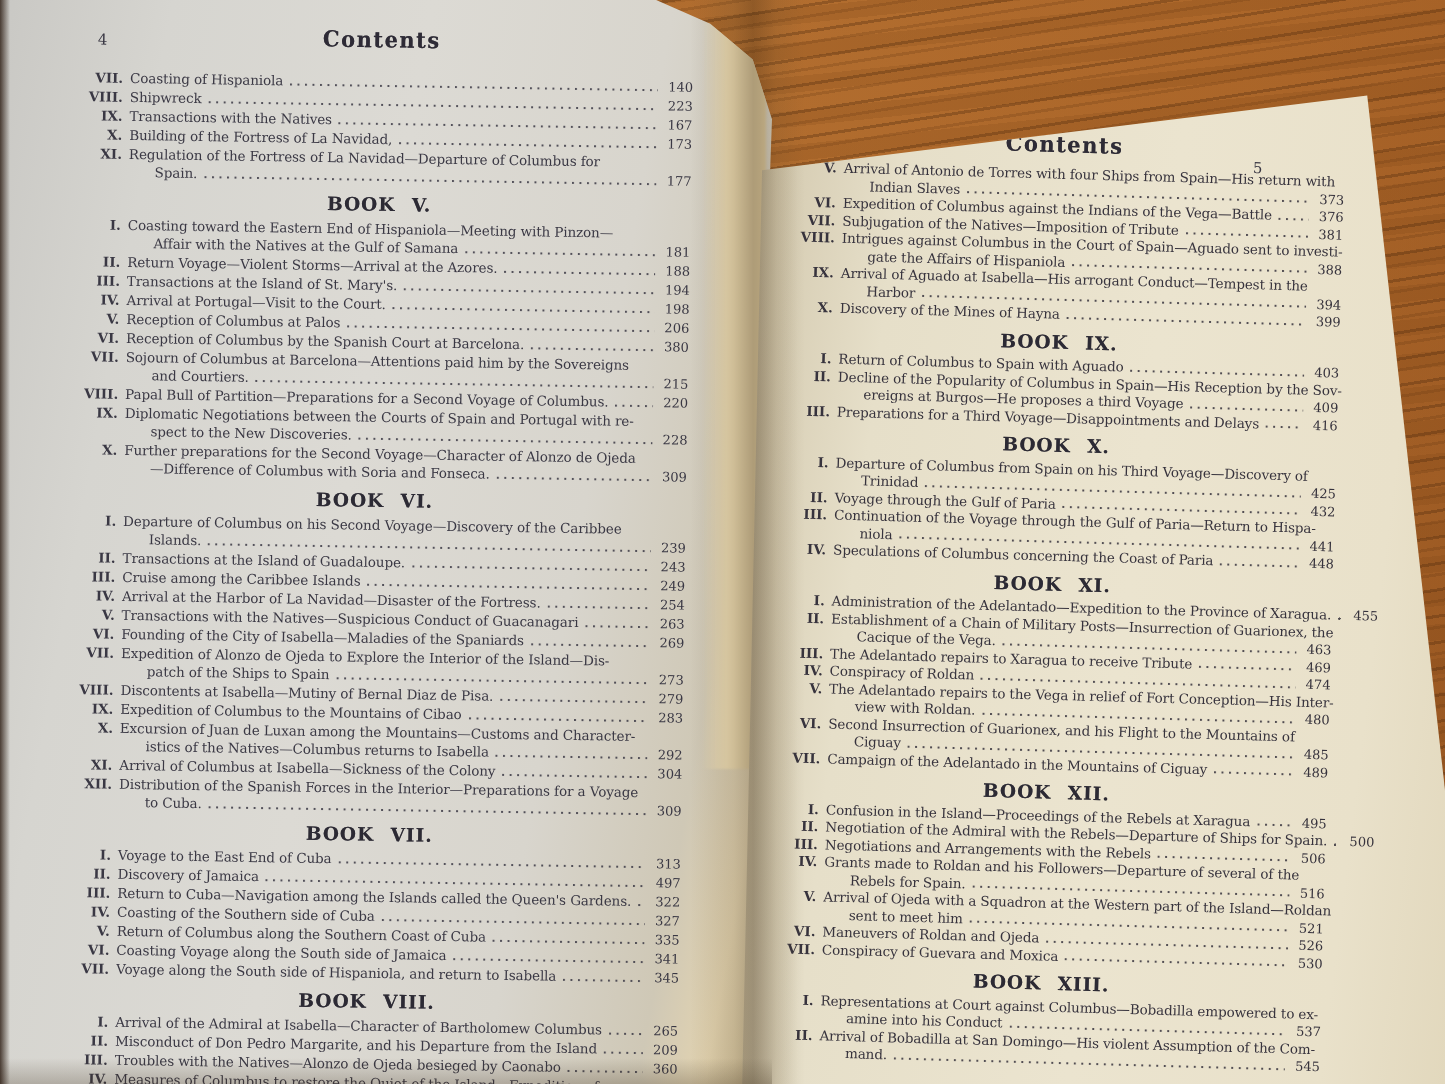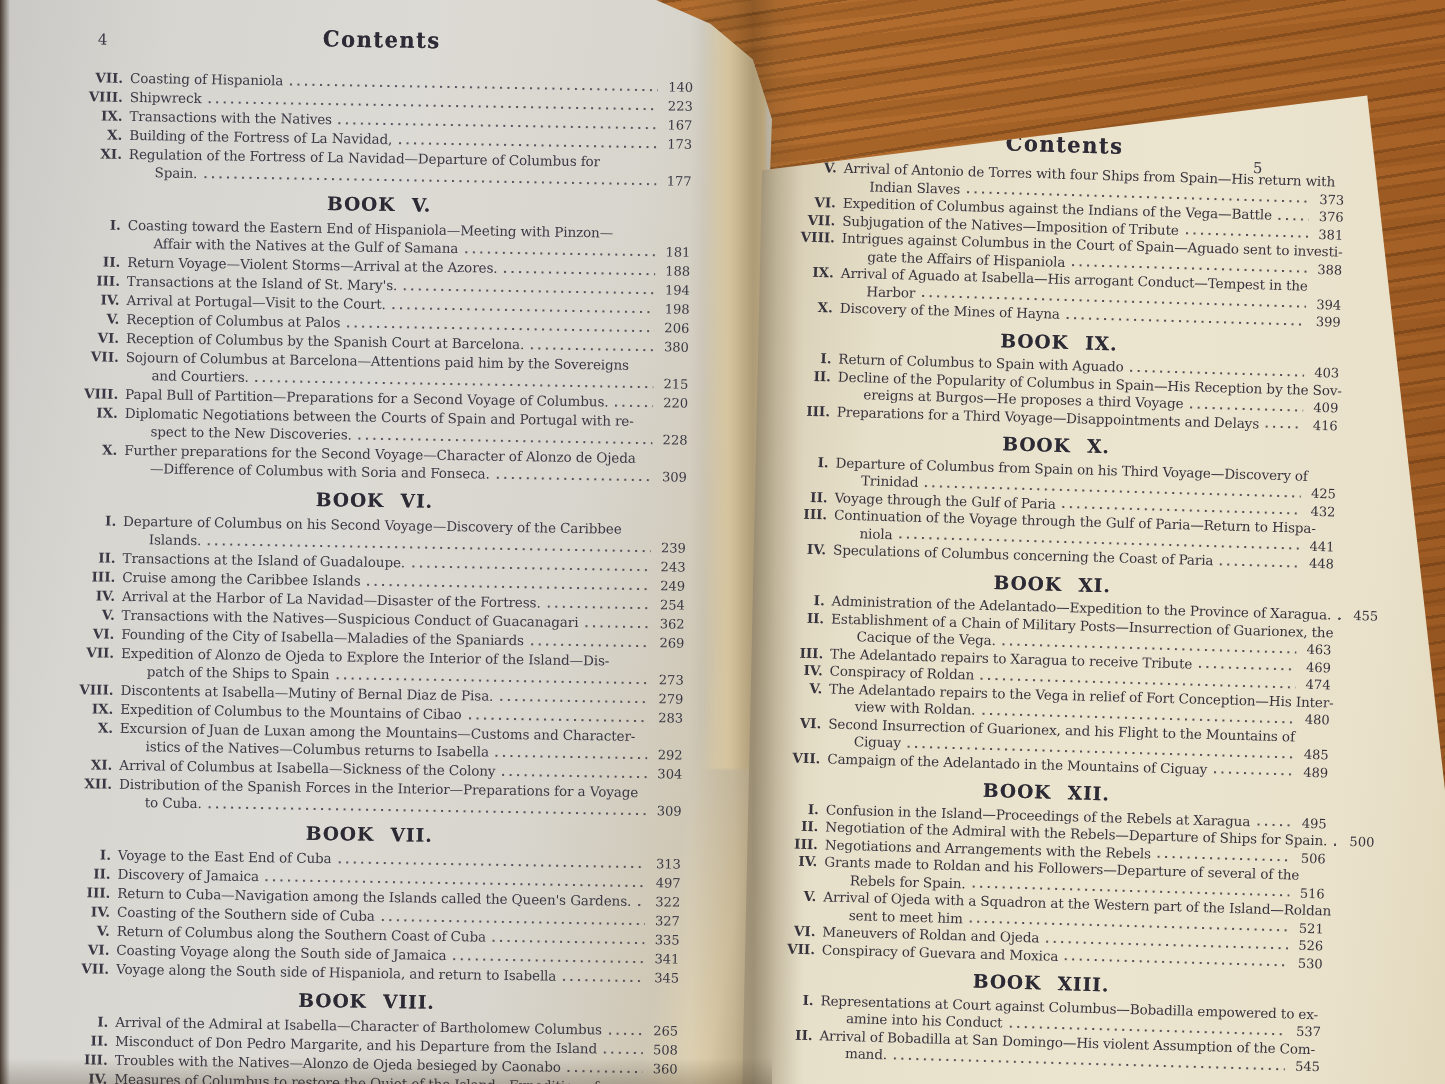--- a/index.html
+++ b/index.html
@@ -258,21 +258,21 @@
             <span class="entry-text">Arrival at the Harbor of La Navidad—Disaster of the Fortress.</span>
             <span class="leader"></span>
             <span class="entry-page">254</span>
           </div>
         </div>
         <div class="toc-entry">
           <div class="toc-line">
             <span class="roman">V.</span>
             <span class="entry-text">Transactions with the Natives—Suspicious Conduct of Guacanagari</span>
             <span class="leader"></span>
-            <span class="entry-page">362</span>
+            <span class="entry-page">263</span>
           </div>
         </div>
         <div class="toc-entry">
           <div class="toc-line">
             <span class="roman">VI.</span>
             <span class="entry-text">Founding of the City of Isabella—Maladies of the Spaniards</span>
             <span class="leader"></span>
             <span class="entry-page">269</span>
           </div>
         </div>
@@ -400,21 +400,21 @@
             <span class="entry-text">Arrival of the Admiral at Isabella—Character of Bartholomew Columbus</span>
             <span class="leader"></span>
             <span class="entry-page">265</span>
           </div>
         </div>
         <div class="toc-entry">
           <div class="toc-line">
             <span class="roman">II.</span>
             <span class="entry-text">Misconduct of Don Pedro Margarite, and his Departure from the Island</span>
             <span class="leader"></span>
-            <span class="entry-page">508</span>
+            <span class="entry-page">209</span>
           </div>
         </div>
         <div class="toc-entry">
           <div class="toc-line">
             <span class="roman">III.</span>
             <span class="entry-text">Troubles with the Natives—Alonzo de Ojeda besieged by Caonabo</span>
             <span class="leader"></span>
             <span class="entry-page">360</span>
           </div>
         </div>

